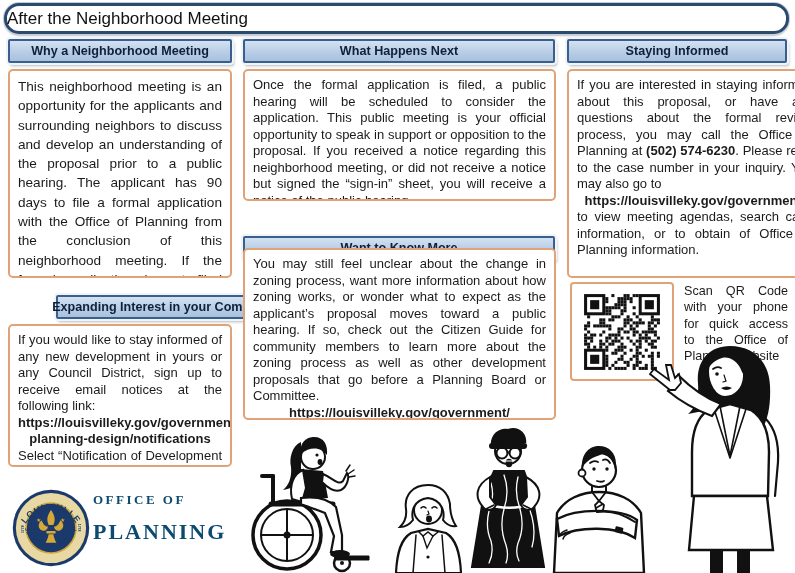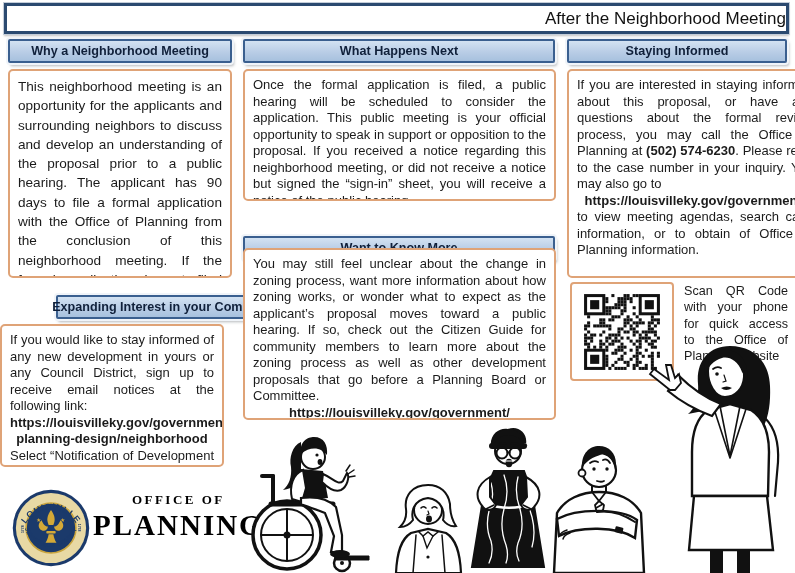--- a/index.html
+++ b/index.html
@@ -1,23 +1,23 @@
 <!DOCTYPE html>
 <html><head>
 <meta charset="utf-8">
 <style>
   html,body{margin:0;padding:0;background:#fff;}
   #page{position:relative;width:795px;height:573px;background:#fff;overflow:hidden;
         font-family:"Liberation Sans","DejaVu Sans",sans-serif;color:#1b1b1b;}
 
   
   .titlebar{position:absolute;left:4px;top:3px;width:779px;height:25px;
-    background:#fff;border:3px solid #2b4a70;border-radius:0;
+    background:#fff;border:3px solid #2b4a70;border-radius:15px;
     box-shadow:0 0 0 1px #c3cdd9, 0 2px 2px rgba(0,0,0,.25);
-    display:flex;align-items:center;justify-content:flex-end;
+    display:flex;align-items:center;justify-content:flex-start;
     font-size:17px;color:#111;}
 
   
   .hdr{position:absolute;height:20px;
     background:linear-gradient(180deg,#d3e2f2 0%,#b9cde6 55%,#a7c1de 100%);
     border:2px solid #3a5f8f;border-radius:2px;
     box-shadow:0 0 0 2px #f0f4f9, 2px 3px 3px rgba(40,50,60,.35);
     display:flex;align-items:center;justify-content:center;
     font-weight:bold;font-size:12.6px;color:#10203a;white-space:nowrap;}
 
@@ -31,24 +31,24 @@
 
   
   .qrbox{position:absolute;left:570px;top:282px;width:104px;height:99px;
     border:2px solid #dfa377;border-radius:4px;box-sizing:border-box;
     display:flex;align-items:center;justify-content:center;background:#fff;}
   .qrcaption{position:absolute;left:684px;top:283px;width:104px;
     font-size:12.6px;line-height:1.3;text-align:justify;color:#1b1b1b;}
 
   
   .sealwrap{position:absolute;left:12px;top:489px;width:78px;height:78px;}
-  .brandtext{position:absolute;left:93px;top:492px;color:#000000;
-    font-family:"Liberation Serif","DejaVu Serif",serif;text-align:center;}
+  .brandtext{position:absolute;left:93px;top:492px;color:#0c4a6e;
+    font-family:"Liberation Serif","DejaVu Serif",serif;}
   .brandtext .l1{font-size:13px;font-weight:bold;letter-spacing:2.5px;}
-  .brandtext .l2{font-size:29px;font-weight:600;letter-spacing:2px;margin-top:1px;}
+  .brandtext .l2{font-size:22px;font-weight:600;letter-spacing:2px;margin-top:11px;}
 
   .person{position:absolute;}
   svg{display:block;}
 </style>
 </head>
 <body>
 
 <div id="page">
 
   <div class="titlebar">
@@ -65,24 +65,24 @@
     <span>Staying Informed</span>
   </div>
 
   <div class="box t14" style="left:8px;top:69px;width:224px;height:209px;">
     <span>This neighborhood meeting is an opportunity for the applicants and surrounding neighbors to discuss and develop an understanding of the proposal prior to a public hearing. The applicant has 90 days to file a formal application with the Office of Planning from the conclusion of this neighborhood meeting. If the formal application is not filed within 90 days, the applicant will be required to have another neighborhood meeting.</span>
   </div>
 
   <div class="hdr" style="left:8px;top:295px;width:220px;margin-left:48px;">
     <span>Expanding Interest in your Community</span>
   </div>
-  <div class="box t13" style="left:0;top:324px;width:224px;height:143px;">
+  <div class="box t13" style="left:8px;top:324px;width:224px;height:143px;">
     <div>If you would like to stay informed of any new development in yours or any Council District, sign up to receive email notices at the following link:</div>
     <div class="linkline">https://louisvilleky.gov/government/</div>
-    <div class="linkline">planning-design/neighborhood</div>
+    <div class="linkline">planning-design/notifications</div>
     <div>Select “Notification of Development Proposals” and “Weekly Agenda”.</div>
   </div>
 
   <div class="box t13" style="left:243px;top:69px;width:313px;height:132px;">
     <span>Once the formal application is filed, a public hearing will be scheduled to consider the application. This public meeting is your official opportunity to speak in support or opposition to the proposal. If you received a notice regarding this neighborhood meeting, or did not receive a notice but signed the “sign-in” sheet, you will receive a notice of the public hearing.</span>
   </div>
 
   <div class="hdr" style="left:243px;top:236px;width:308px;">
     <span>Want to Know More</span>
   </div>

